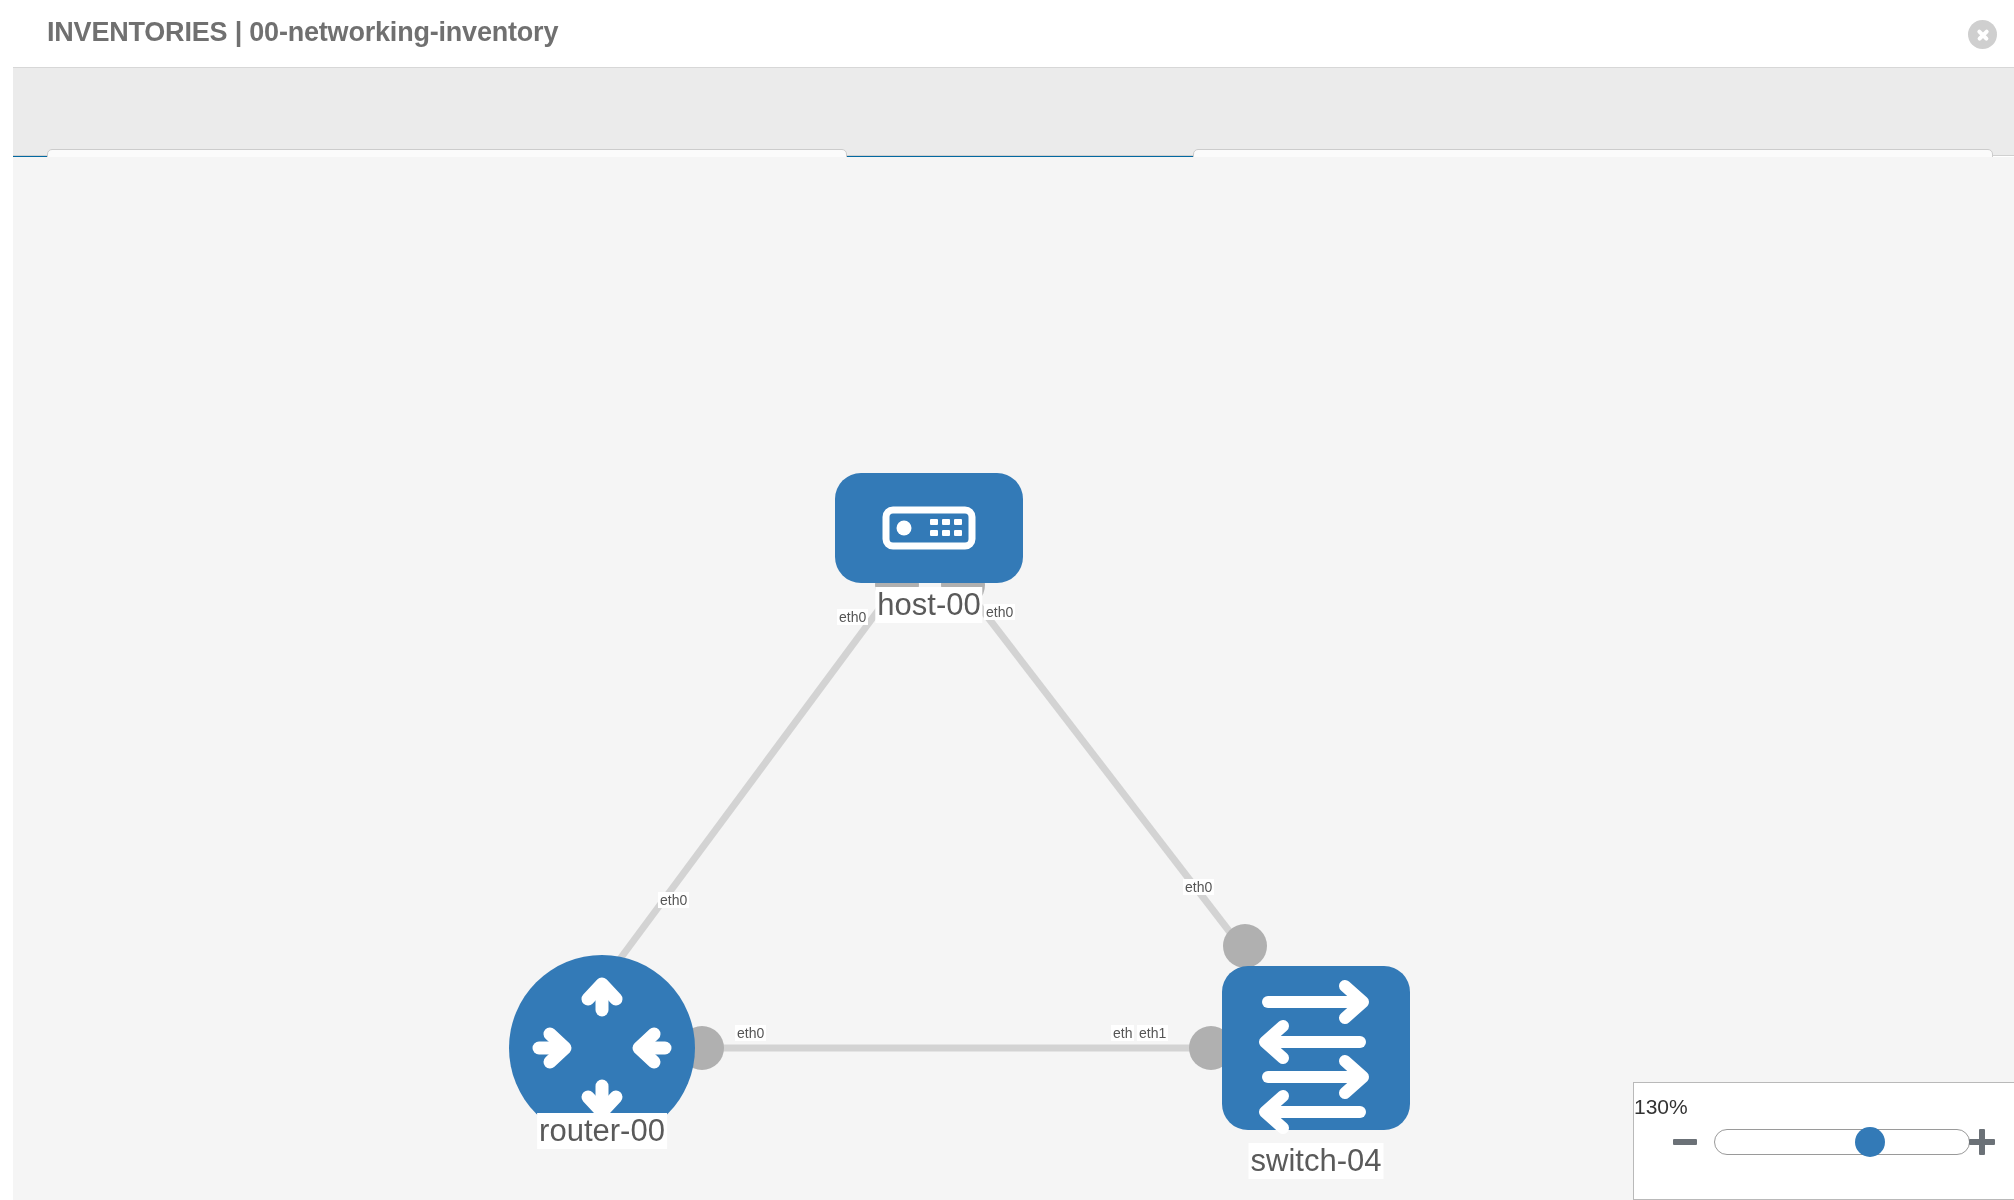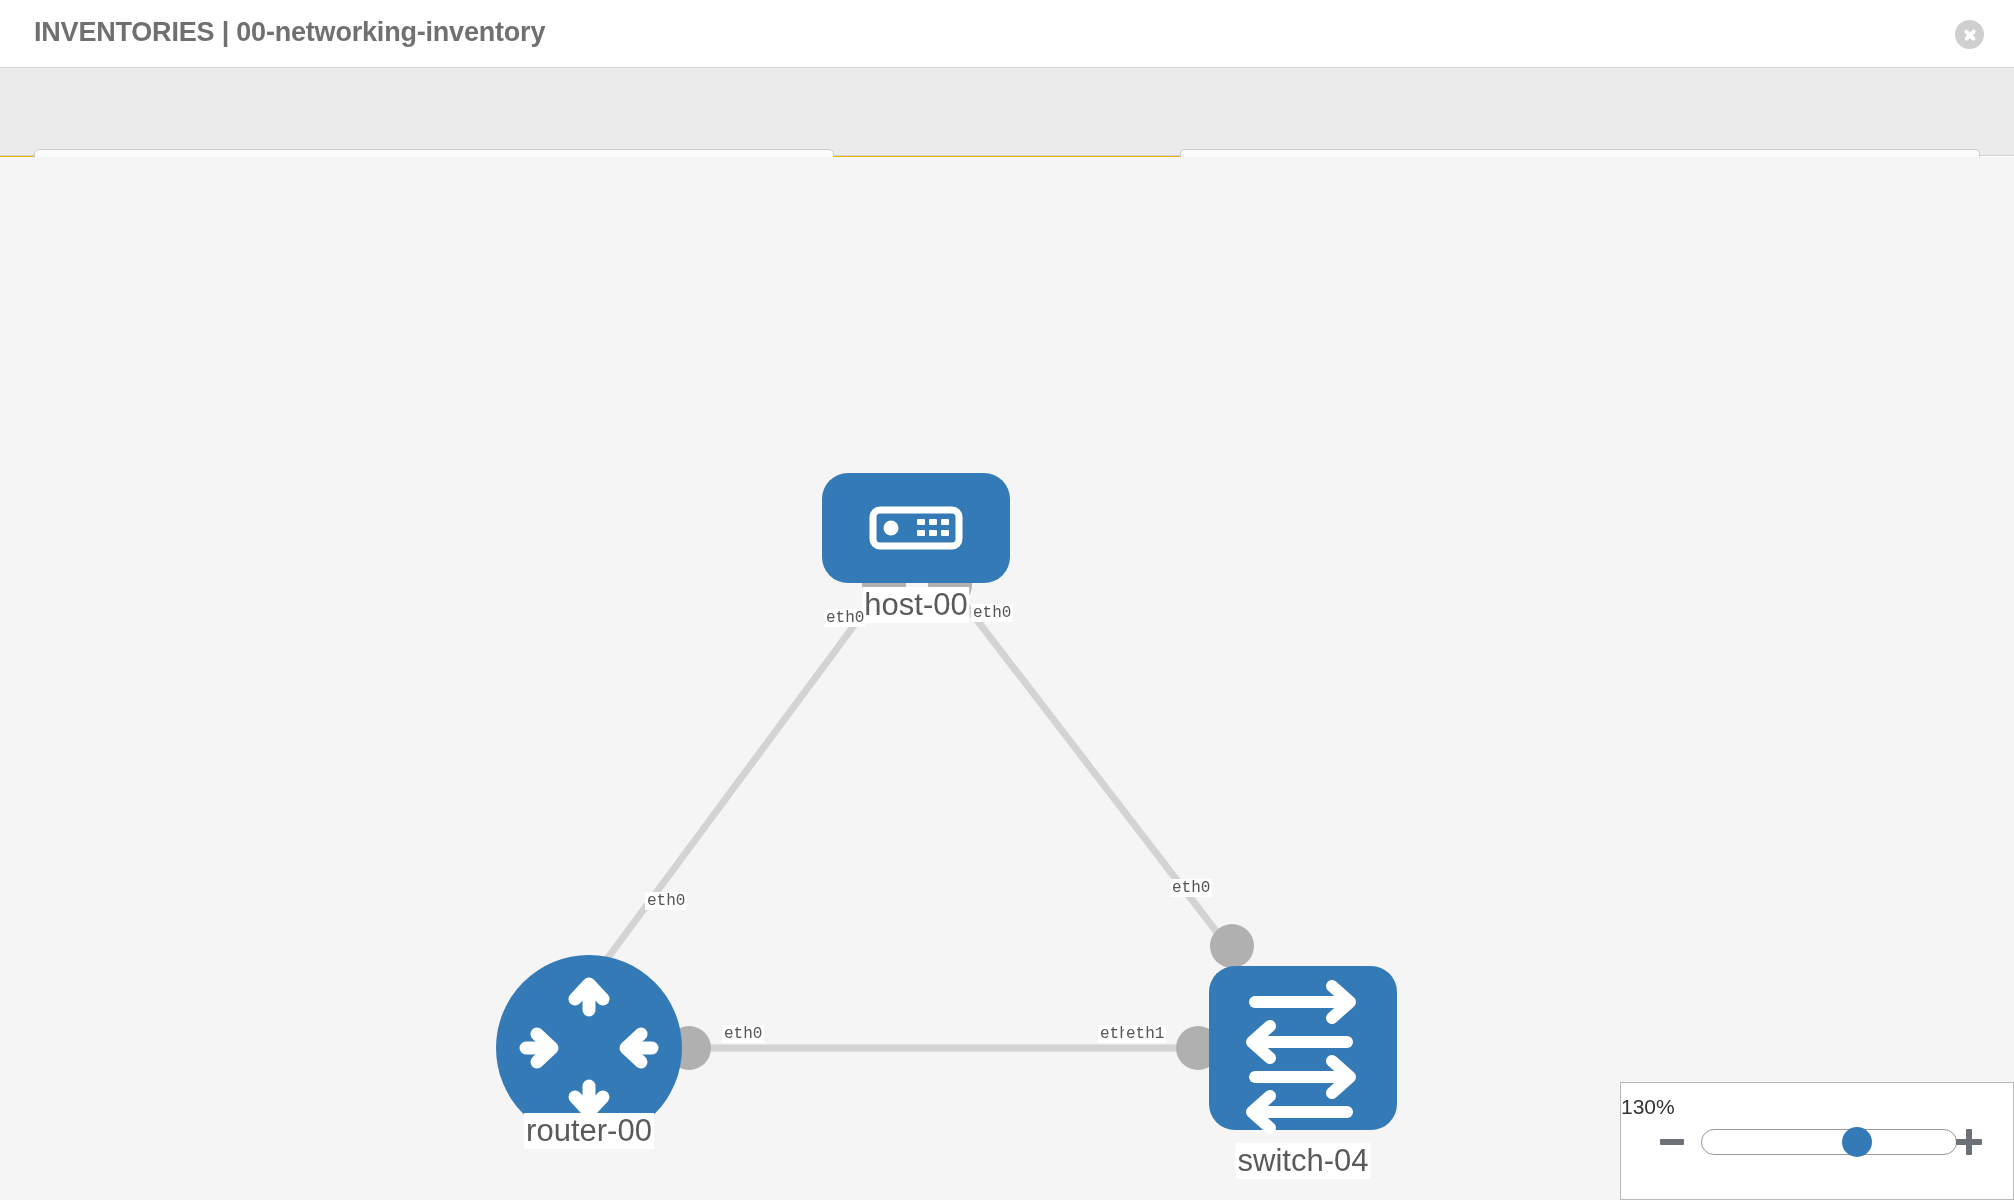--- a/index.html
+++ b/index.html
@@ -9,21 +9,22 @@
     height: 1200px;
     overflow: hidden;
     background: #ffffff;
     font-family: "Liberation Sans", sans-serif;
   }
 
   #app {
     position: relative;
     width: 1837px;
     height: 1200px;
-    background: #eab308;
+    background: #0369a1;
+    margin-left: 13px;
   }
 
   
   #header {
     position: absolute;
     left: 0; top: 0;
     width: 2014px;
     height: 68px;
     background: #ffffff;
     border-bottom: 1px solid #d7d7d7;
@@ -138,27 +139,26 @@
     color: #5a5a5a;
     background: #ffffff;
     padding: 0 2px;
     white-space: nowrap;
     transform: translateX(-50%);
     line-height: 1.15;
   }
 
   .iface-label {
     position: absolute;
-    font-size: 16px;
+    font-size: 14px;
     color: #555555;
     background: #ffffff;
     padding: 0 2px;
     white-space: nowrap;
     line-height: 1.15;
-    font-family: Liberation Mono, monospace;
   }
 
   
   #zoom-panel {
     position: absolute;
     left: 1620px;
     top: 1082px;
     width: 394px;
     height: 118px;
     background: #ffffff;

